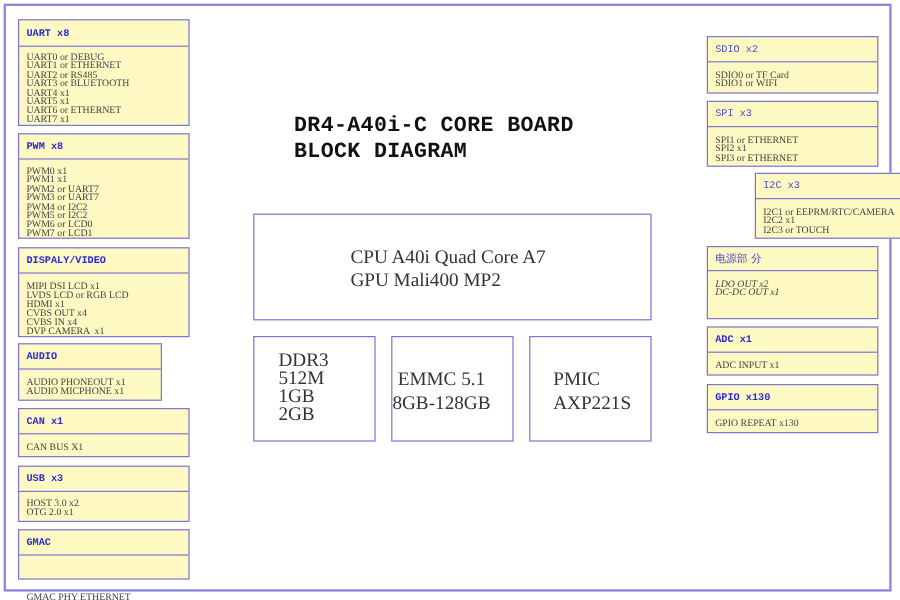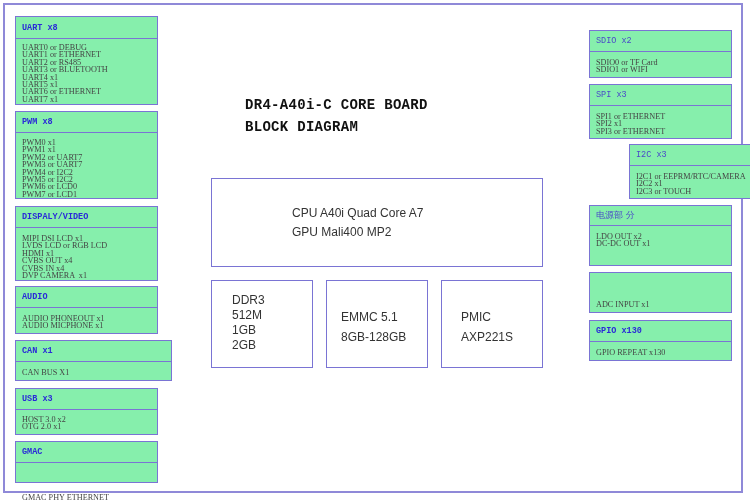--- a/index.html
+++ b/index.html
@@ -1,24 +1,24 @@
 <!DOCTYPE html>
 <html><head>
 <meta charset="utf-8">
 <style>
   html, body { margin:0; padding:0; background:#ffffff; }
   body { width:750px; height:500px; position:relative; overflow:hidden; font-family:"Liberation Mono", monospace; }
   .outer { position:absolute; left:3px; top:3px; width:740px; height:490px; border:2px solid #8f89d8; box-sizing:border-box; }
-  .blk { position:absolute; border:1.5px solid #7a74d4; box-sizing:border-box; background:#86efac; }
+  .blk { position:absolute; border:1.5px solid #7a74d4; box-sizing:border-box; background:#fef9c3; }
   .blk .hd { position:absolute; left:0; right:0; top:0; border-bottom:1.5px solid #7a74d4; box-sizing:border-box; padding:0 6px; font-size:8.5px; font-weight:bold; color:#2a2ad8; font-family:"Liberation Mono", monospace; display:flex; align-items:center; }
   .blk .hd.light { font-weight:normal; color:#4a4ac8; }
   .blk .bd { position:absolute; left:6px; right:4px; font-size:8.2px; line-height:7.4px; color:#444; font-family:"Liberation Serif", serif; white-space:pre; }
-  .title { position:absolute; left:245px; top:94px; font-family:"Liberation Mono", monospace; font-weight:bold; font-size:14px; line-height:22px; color:#111; white-space:pre; letter-spacing:0.3px; }
+  .title { position:absolute; left:245px; top:94px; font-family:"Liberation Mono", monospace; font-weight:bold; font-size:18px; line-height:22px; color:#111; white-space:pre; letter-spacing:0.3px; }
   .core { position:absolute; border:1.5px solid #7a74d4; box-sizing:border-box; }
-  .core .txt { position:absolute; font-family:Liberation Sans, sans-serif; font-size:12px; color:#333; white-space:pre; }
+  .core .txt { position:absolute; font-family:Liberation Serif, serif; font-size:16px; color:#333; white-space:pre; }
 </style>
 </head>
 <body>
 
 <div class="outer"></div>
 
 <div class="title"><span>DR4-A40i-C CORE BOARD</span>
 <span>BLOCK DIAGRAM</span></div>
 
 <div class="core" style="left:211px;top:178px;width:332px;height:89px;">
@@ -27,21 +27,21 @@
 </div>
 
 <div class="core" style="left:211px;top:280px;width:102px;height:88px;">
   <div class="txt" style="left:20px;top:12px;line-height:15px;"><span>DDR3</span>
 <span>512M</span>
 <span>1GB</span>
 <span>2GB</span></div>
 </div>
 
 <div class="core" style="left:326px;top:280px;width:102px;height:88px;">
-  <div class="txt" style="left:14px;top:26px;line-height:20px;"><span>EMMC 5.1</span>
+  <div class="txt" style="left:0;top:26px;line-height:20px;text-align:center;"><span>EMMC 5.1</span>
 <span>8GB-128GB</span></div>
 </div>
 
 <div class="core" style="left:441px;top:280px;width:102px;height:88px;">
   <div class="txt" style="left:19px;top:26px;line-height:20px;"><span>PMIC</span>
 <span>AXP221S</span></div>
 </div>
 
 <div class="blk" style="left:15px;top:16px;width:143px;height:89px;">
   <div class="hd" style="height:22px;">UART x8</div>
@@ -70,27 +70,27 @@
 <div class="blk" style="left:15px;top:206px;width:143px;height:75px;">
   <div class="hd" style="height:21px;">DISPALY/VIDEO</div>
   <div class="bd" style="top:28px;font-family:Liberation Serif, serif;"><span>MIPI DSI LCD x1</span>
 <span>LVDS LCD or RGB LCD</span>
 <span>HDMI x1</span>
 <span>CVBS OUT x4</span>
 <span>CVBS IN x4</span>
 <span>DVP CAMERA  x1</span></div>
 </div>
 
-<div class="blk" style="left:15px;top:286px;width:143px;height:48px;">
+<div class="blk" style="left:15px;top:286px;width:120px;height:48px;">
   <div class="hd" style="height:21px;">AUDIO</div>
   <div class="bd" style="top:28px;"><span>AUDIO PHONEOUT x1</span>
 <span>AUDIO MICPHONE x1</span></div>
 </div>
 
-<div class="blk" style="left:15px;top:340px;width:157px;height:41px;">
+<div class="blk" style="left:15px;top:340px;width:143px;height:41px;">
   <div class="hd" style="height:21px;">CAN x1</div>
   <div class="bd" style="top:28px;"><span>CAN BUS X1</span></div>
 </div>
 
 <div class="blk" style="left:15px;top:388px;width:143px;height:47px;">
   <div class="hd" style="height:21px;">USB x3</div>
   <div class="bd" style="top:27px;"><span>HOST 3.0 x2</span>
 <span>OTG 2.0 x1</span></div>
 </div>
 
@@ -114,24 +114,25 @@
 
 <div class="blk" style="left:589px;top:144px;width:143px;height:55px;margin-left:40px;">
   <div class="hd light" style="height:21px;">I2C x3</div>
   <div class="bd" style="top:28px;"><span>I2C1 or EEPRM/RTC/CAMERA</span>
 <span>I2C2 x1</span>
 <span>I2C3 or TOUCH</span></div>
 </div>
 
 <div class="blk" style="left:589px;top:205px;width:143px;height:61px;">
   <div class="hd light" style="height:20px;font-family:'DejaVu Sans',sans-serif;font-size:9px;">电源部 分</div>
-  <div class="bd" style="top:27px;"><span>LDO OUT x2</span>
+  <div class="bd" style="top:27px;font-style:italic;"><span>LDO OUT x2</span>
 <span>DC-DC OUT x1</span></div>
 </div>
 
 <div class="blk" style="left:589px;top:272px;width:143px;height:41px;">
+  <div class="hd" style="height:21px;">ADC x1</div>
   <div class="bd" style="top:28px;"><span>ADC INPUT x1</span></div>
 </div>
 
 <div class="blk" style="left:589px;top:320px;width:143px;height:41px;">
   <div class="hd" style="height:21px;">GPIO x130</div>
   <div class="bd" style="top:28px;"><span>GPIO REPEAT x130</span></div>
 </div>
 
 </body></html>

